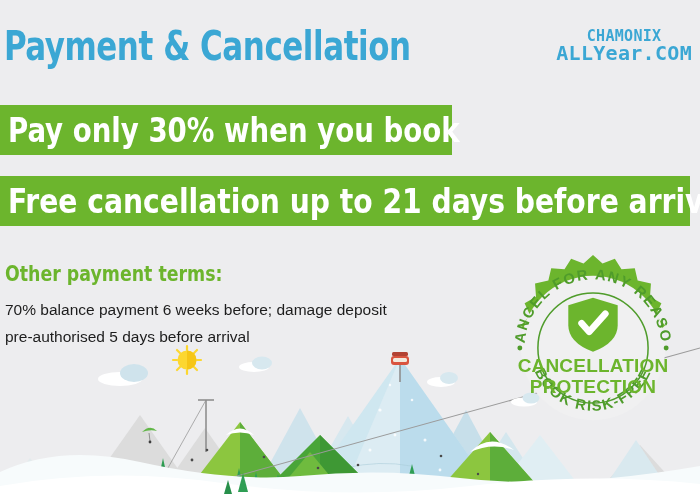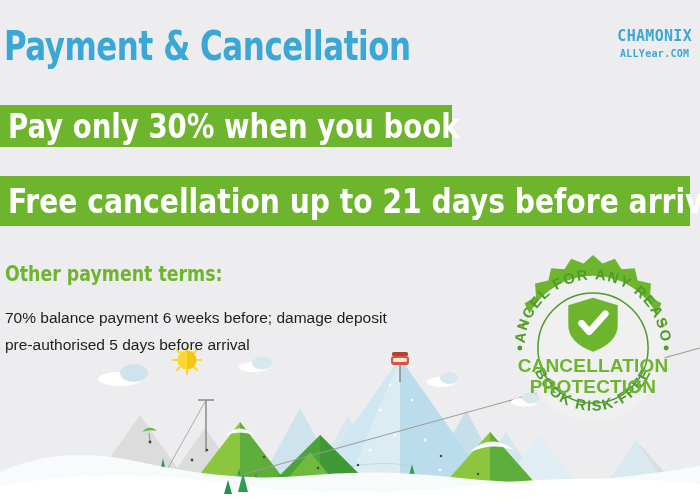--- a/index.html
+++ b/index.html
@@ -51,37 +51,37 @@
     white-space: nowrap;
     margin-left: 24px;
   }
   #brand-logo .logo-line {
     font-family: "DejaVu Sans Mono", "Liberation Mono", monospace;
     font-weight: bold;
     font-size: 15px;
     letter-spacing: 0.3px;
     display: block;
   }
-  #brand-logo .logo-line-2 { font-size: 10px; }
+  #brand-logo .logo-line-2 { font-size: 20px; }
 
   
   .banner {
     position: absolute;
     z-index: 5;
     background: #6cb52d;
     color: #ffffff;
     font-family: "Liberation Sans Narrow", "DejaVu Sans Condensed", "Liberation Sans", sans-serif;
     font-weight: bold;
     white-space: nowrap;
     display: flex;
     align-items: center;
   }
   #banner-pay {
     left: 0; top: 105px;
-    width: 452px; height: 42px;
+    width: 452px; height: 50px;
     padding-left: 8px;
     font-size: 33px;
   }
   #banner-pay .banner-text {
     transform: scaleX(0.93);
     transform-origin: left center;
     display: inline-block;
   }
   #banner-cancel {
     left: 0; top: 176px;
@@ -110,21 +110,20 @@
   }
   #terms-body {
     position: absolute;
     left: 5px; top: 296px;
     width: 450px;
     z-index: 5;
     font-family: "Liberation Sans", sans-serif;
     font-size: 15.5px;
     line-height: 27px;
     color: #1d1d1d;
-    margin-top: 8px;
   }
   #terms-body .term-line { display: block; white-space: nowrap; }
 
   
   #badge {
     position: absolute;
     left: 498px; top: 253px;
     width: 190px; height: 190px;
     z-index: 6;
   }

